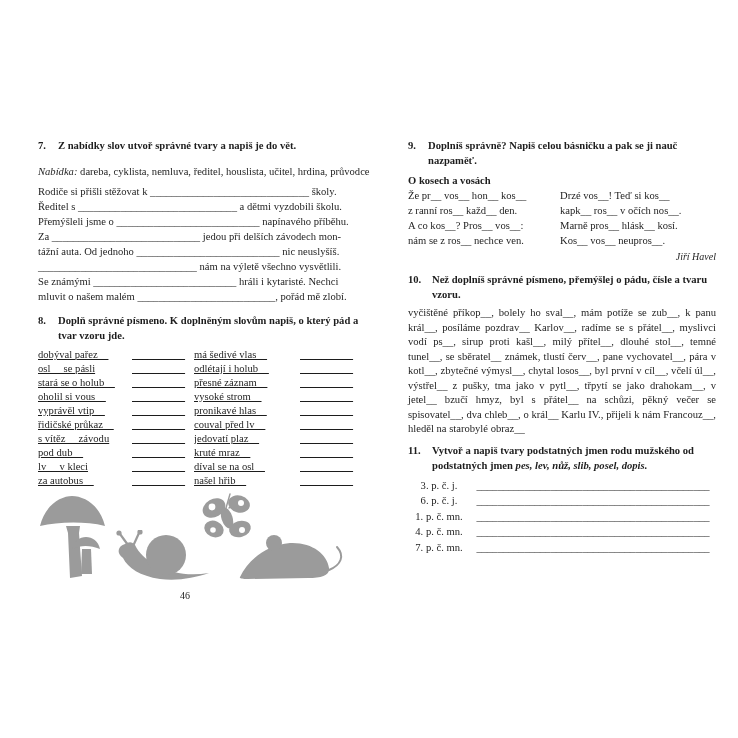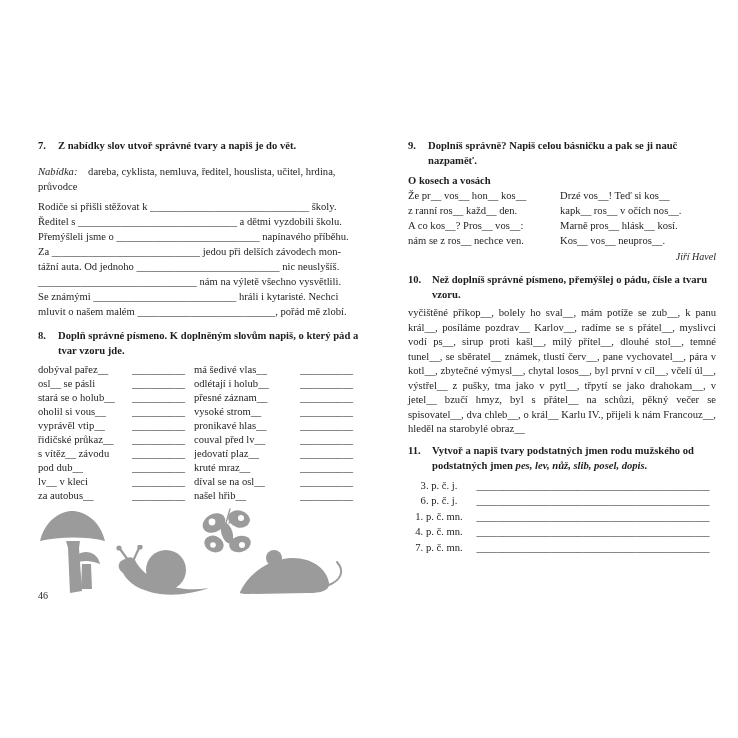--- a/index.html
+++ b/index.html
@@ -14,28 +14,28 @@
   .page-left  { left:38px;  width:332px; }
   .page-right { left:408px; width:308px; }
 
   .ex-head { display:flex; font-weight:bold; }
   .ex-num  { flex:0 0 20px; }
   .ex-num.wide { flex-basis:24px; }
   .ex-title { flex:1; }
 
   .offer { margin:11px 0 5px 0; }
   .it { font-style:italic; }
-  .offer .it { margin-right:8px; }
+  .offer .it { margin-right:0; }
 
   .sentences { margin-top:2px; }
   .fill-line { white-space:nowrap; }
 
   .ex8 { margin-top:9px; }
   .ex8-grid { margin-top:5px; display:grid; grid-template-columns:94px 62px 106px 70px; }
-  .ex8-grid span { line-height:14px; white-space:nowrap; overflow:hidden; }
+  .ex8-grid span { line-height:14px; white-space:nowrap; overflow:hidden;text-decoration:underline; }
 
   .poem-title { font-weight:bold; margin-top:5px; }
   .poem { display:flex;align-items:flex-end; }
   .stanza { width:152px; }
   .stanza div { white-space:nowrap; }
   .author { text-align:right; font-style:italic; font-size:10px; line-height:13px; margin-top:2px; }
 
   .ex10 { margin-top:9px; }
   .ex10-text { margin-top:4px; text-align:justify; text-align-last:left; line-height:14.5px; }
 
@@ -43,21 +43,21 @@
   .ex11-rows { margin-top:5px; }
   .ex11-row { display:flex; line-height:15.5px;text-align:center; }
   .ex11-label { flex:0 0 62px; white-space:nowrap; }
   .ex11-blank { white-space:nowrap; overflow:hidden; flex:1; }
 
   .illu { position:relative; margin-top:2px; height:96px; }
   .illu svg { position:absolute; }
   .sil { fill:#9b9b9b; }
   .sil-stroke { stroke:#9b9b9b; stroke-width:2.2; fill:none; stroke-linecap:round; }
 
-  .pagenum { position:absolute; top:450px; left:0; right:0; font-size:10px; }
+  .pagenum { position:absolute; top:450px; left:0; right:0; text-align:center; font-size:10px; }
   .page-left .pagenum { right:38px; }
 </style>
 </head>
 <body>
 
 <div class="spread">
 
   <main class="page page-left">
 
     <section>

